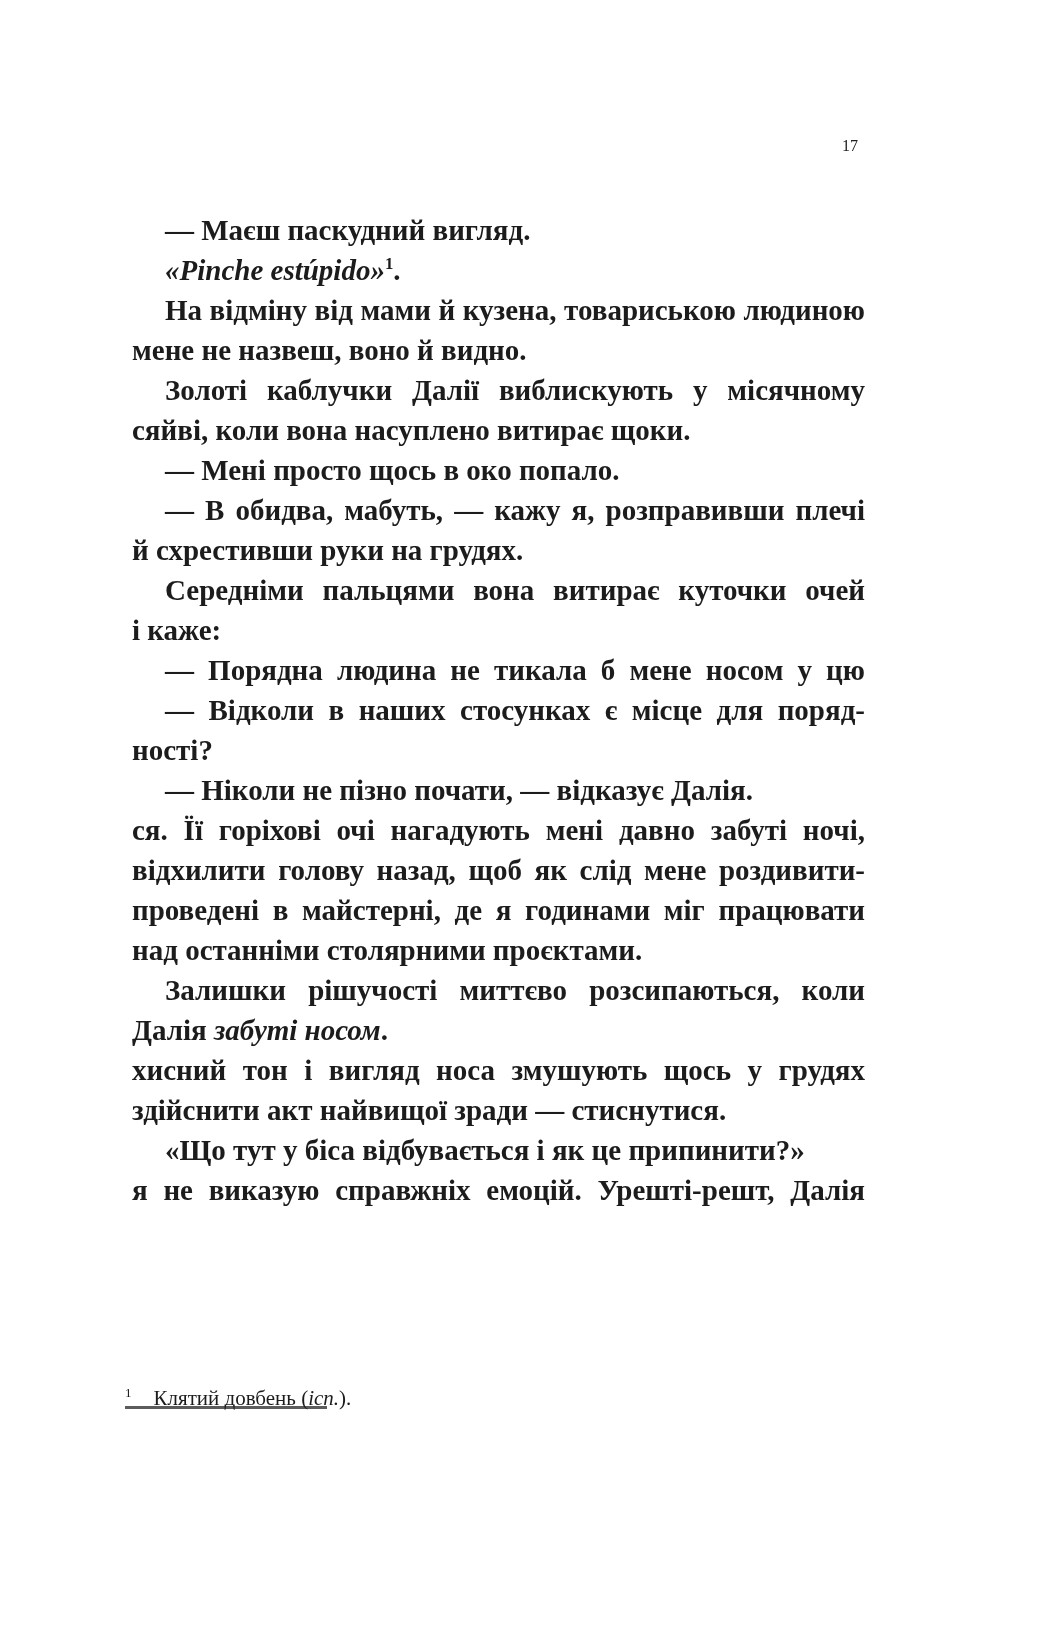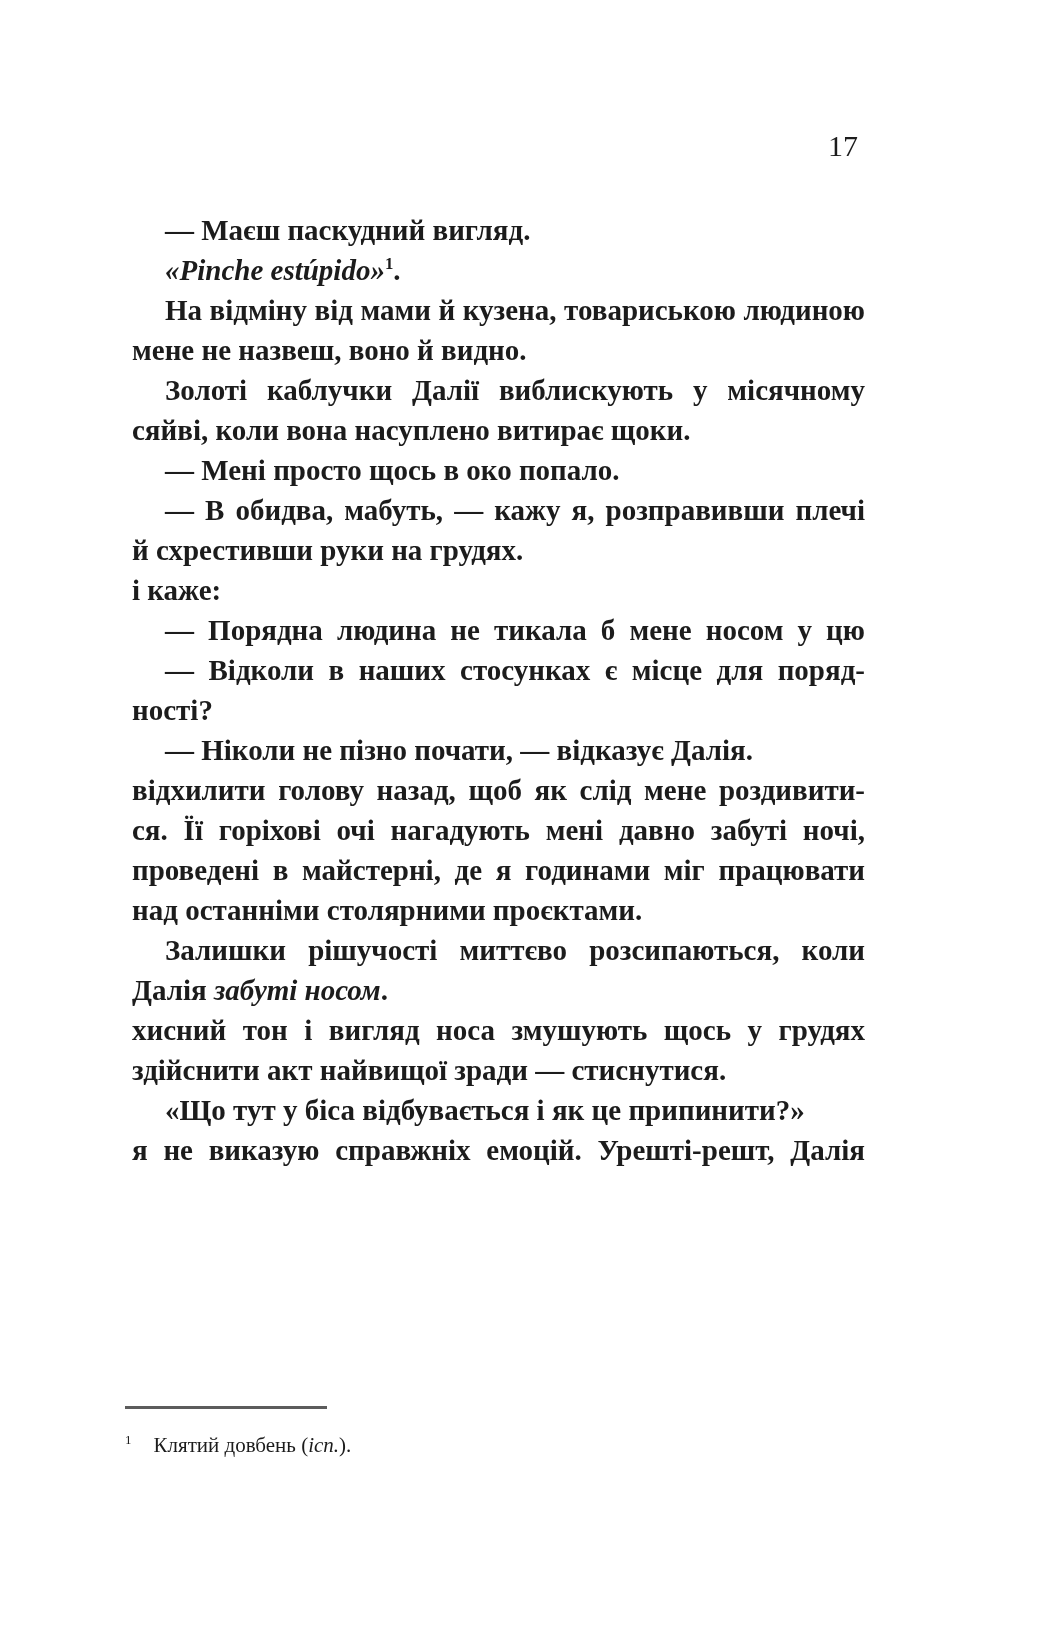--- a/index.html
+++ b/index.html
@@ -12,21 +12,21 @@
     font-family: "Liberation Serif", "DejaVu Serif", serif;
     color: #1c1c1c;
     overflow: hidden;
   }
   .page-number {
     position: absolute;
     left: 125px;
     top: 128px;
     width: 733px;
     text-align: right;
-    font-size: 30px;
+    font-size: 16px;
     line-height: 36px;
   }
   .page-text {
     position: absolute;
     left: 132px;
     top: 210px;
     width: 733px;
     font-size: 29px;
     font-weight: bold;
   }
@@ -49,21 +49,21 @@
     position: absolute;
     left: 125px;
     top: 1406px;
     width: 202px;
     height: 3px;
     background: #5c5c5c;
   }
   .footnote {
     position: absolute;
     left: 125px;
-    top: 1428px;
+    top: 1381px;
     width: 733px;
     font-size: 21px;
     line-height: 34px;
   }
   .fn-marker {
     font-size: 13px;
     vertical-align: super;
     margin-right: 22px;
     line-height: 0;
   }
@@ -77,27 +77,28 @@
   <div class="page-text">
       <div class="line indent"><span>— Маєш паскудний вигляд.</span></div>
       <div class="line indent"><i>«Pinche estúpido»</i><sup class="fnref">1</sup><span>.</span></div>
       <div class="line indent just"><span>На відміну від мами й кузена, товариською людиною</span></div>
       <div class="line"><span>мене не назвеш, воно й видно.</span></div>
       <div class="line indent just"><span>Золоті каблучки Далії виблискують у місячному</span></div>
       <div class="line"><span>сяйві, коли вона насуплено витирає щоки.</span></div>
       <div class="line indent"><span>— Мені просто щось в око попало.</span></div>
       <div class="line indent just"><span>— В обидва, мабуть, — кажу я, розправивши плечі</span></div>
       <div class="line"><span>й схрестивши руки на грудях.</span></div>
+      <div class="line indent just"><span>Середніми пальцями вона витирає куточки очей</span></div>
       <div class="line"><span>і каже:</span></div>
       <div class="line indent just"><span>— Порядна людина не тикала б мене носом у цю</span></div>
       <div class="line indent just"><span>— Відколи в наших стосунках є місце для поряд-</span></div>
       <div class="line"><span>ності?</span></div>
       <div class="line indent"><span>— Ніколи не пізно почати, — відказує Далія.</span></div>
+      <div class="line just"><span>ся. Її горіхові очі нагадують мені давно забуті ночі,</span></div>
       <div class="line just"><span>відхилити голову назад, щоб як слід мене роздивити-</span></div>
-      <div class="line just"><span>ся. Її горіхові очі нагадують мені давно забуті ночі,</span></div>
       <div class="line just"><span>проведені в майстерні, де я годинами міг працювати</span></div>
       <div class="line"><span>над останніми столярними проєктами.</span></div>
       <div class="line indent just"><span>Залишки рішучості миттєво розсипаються, коли</span></div>
       <div class="line"><span>Далія </span><i>забуті носом</i><span>.</span></div>
       <div class="line just"><span>хисний тон і вигляд носа змушують щось у грудях</span></div>
       <div class="line"><span>здійснити акт найвищої зради — стиснутися.</span></div>
       <div class="line indent"><span>«Що тут у біса відбувається і як це припинити?»</span></div>
       <div class="line just"><span>я не виказую справжніх емоцій. Урешті-решт, Далія</span></div>
     </div>
 

